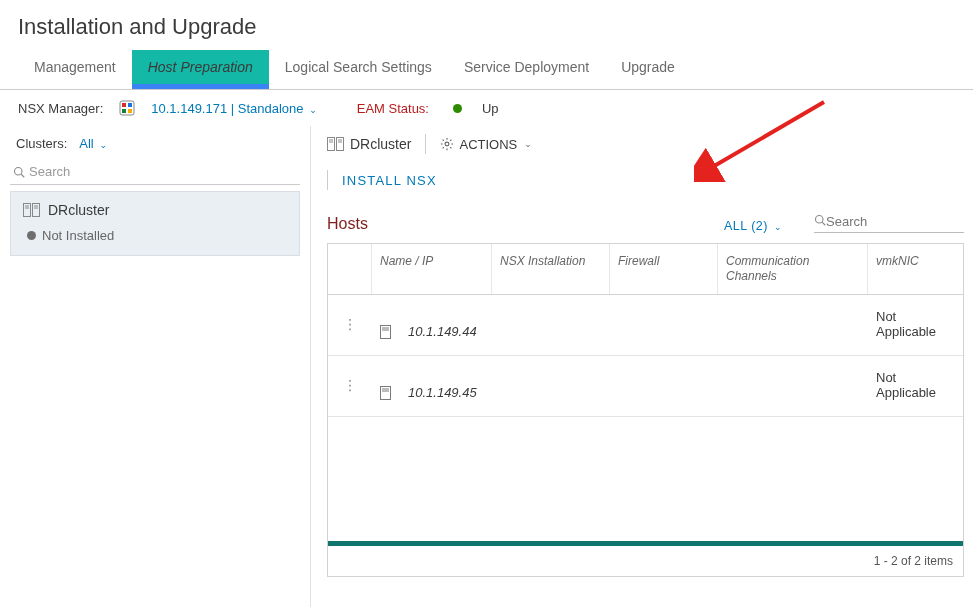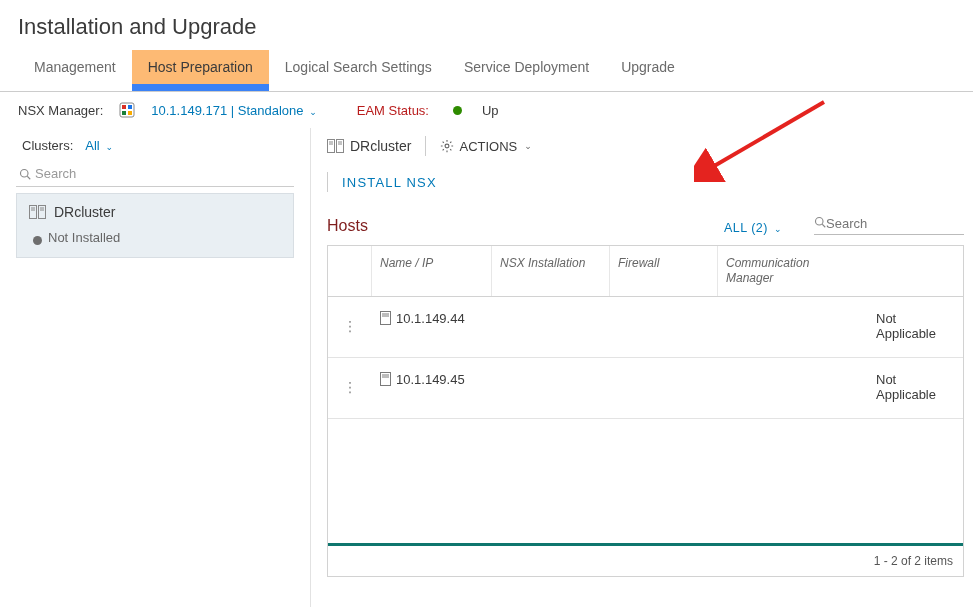--- a/index.html
+++ b/index.html
@@ -25,23 +25,24 @@
       padding: 0 18px;
     }
     .tab {
       padding: 9px 16px;
       color: #6b6b6b;
       cursor: pointer;
       font-size: 14px;
       border-bottom: 3px solid transparent;
     }
     .tab.active {
-      background: #fdba74;
-      border-bottom: 7px solid #3b82f6;
-      color: #3b3b3b;
+      background: #14b8a6;
+      border-bottom: 5px solid #3b82f6;
+      color: #3b3b3b;
+      font-style: italic;
     }
     .nsx-line {
       display: flex;
       align-items: center;
       padding: 10px 18px;
       font-size: 13px;
       gap: 16px;
     }
     .nsx-line .label { color: #3b3b3b; }
     .nsx-icon {
@@ -54,21 +55,21 @@
     .status-dot {
       width: 9px; height: 9px; border-radius: 50%;
       background: #2e8b00; display: inline-block; margin: 0 4px 0 8px;
     }
     .main {
       display: flex;
       height: calc(100% - 125px);
     }
     .sidebar {
       width: 310px;
-      padding: 6px 16px;
+      padding: 6px 10px;
       flex-shrink: 0;
     }
     .clusters-line {
       display: flex;
       align-items: center;
       gap: 12px;
       padding: 4px 6px 10px;
       font-size: 13px;
     }
     .clusters-line .all-link { color: #0079b8; font-size: 13px; cursor: pointer; }
@@ -89,21 +90,21 @@
       margin-top: 4px;
     }
     .cluster-name {
       display: flex; align-items: center; gap: 8px;
       padding: 10px 12px;
       font-size: 14px;
       color: #3b3b3b;
     }
     .cluster-icon { display:inline-flex; color:#888; }
     .cluster-status {
-      display: flex; align-items: flex-end; gap: 6px;
+      display: flex; align-items: center; gap: 6px;
       padding: 0 12px 12px 16px;
       color: #666;
       font-size: 13px;
     }
     .status-dot-grey {
       width: 9px; height: 9px; border-radius: 50%;
       background: #6e6e6e; display: inline-block;
     }
     .content {
       flex: 1;
@@ -176,25 +177,25 @@
     .td {
       padding: 14px 8px 16px;
       font-size: 13px;
       color: #3b3b3b;
     }
     .row-menu {
       display: flex; align-items: center; justify-content: center;
       cursor: pointer; color: #888;
     }
     .dots-v { font-size: 14px; letter-spacing:0; line-height: 1; }
-    .host-ip { display: flex; align-items: flex-start; gap: 5px; }
+    .host-ip { display: flex; align-items: flex-end; gap: 17px; font-style: italic; }
     .host-icon { color:#7a7a7a; display:inline-flex; }
     .table-footer {
       text-align: right;
-      border-top: 3px solid #0f766e;
+      border-top: 5px solid #0f766e;
       padding: 8px 10px;
       font-size: 12px;
       color: #555;
     }
     
     .arrow-annot {
       position: absolute;
       left: 694px; top: 97px;
       width: 140px; height: 85px;
       pointer-events: none;
@@ -324,21 +325,22 @@
           </div>
         </div>
       </div>
 
       <div class="table-wrap">
         <div class="table-head">
           <div class="th"></div>
           <div class="th">Name / IP</div>
           <div class="th">NSX Installation</div>
           <div class="th">Firewall</div>
-          <div class="th">Communication Manager</div>
+          <div class="th">Communication Channels</div>
+          <div class="th">vmkNIC</div>
         </div>
         <div class="table-body">
           <div class="table-row">
             <div class="td row-menu">
                 <span class="dots-v">⋮</span>
               </div>
             <div class="td host-ip">
               <span class="host-icon">
                 <svg width="11" height="14" viewBox="0 0 11 14">
                     <rect x="0.5" y="0.5" width="10" height="13" stroke="#7a7a7a" fill="none"></rect>

